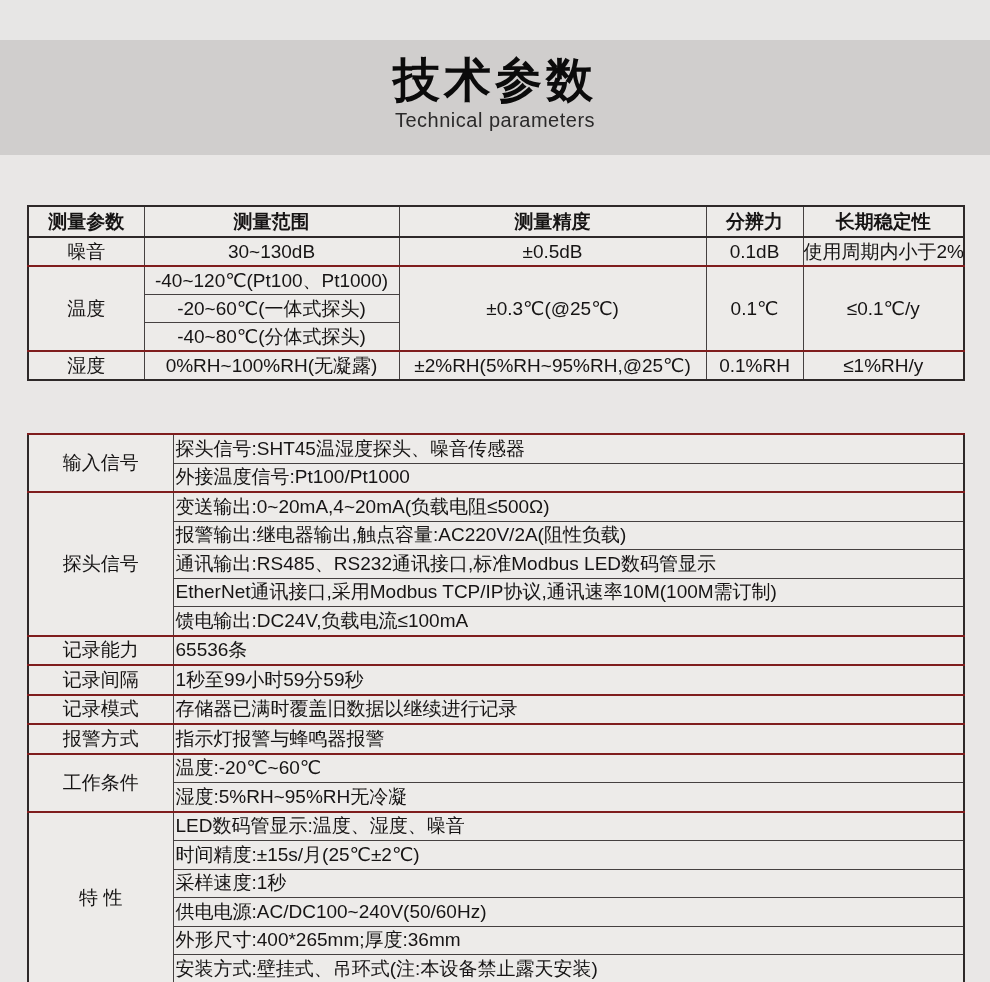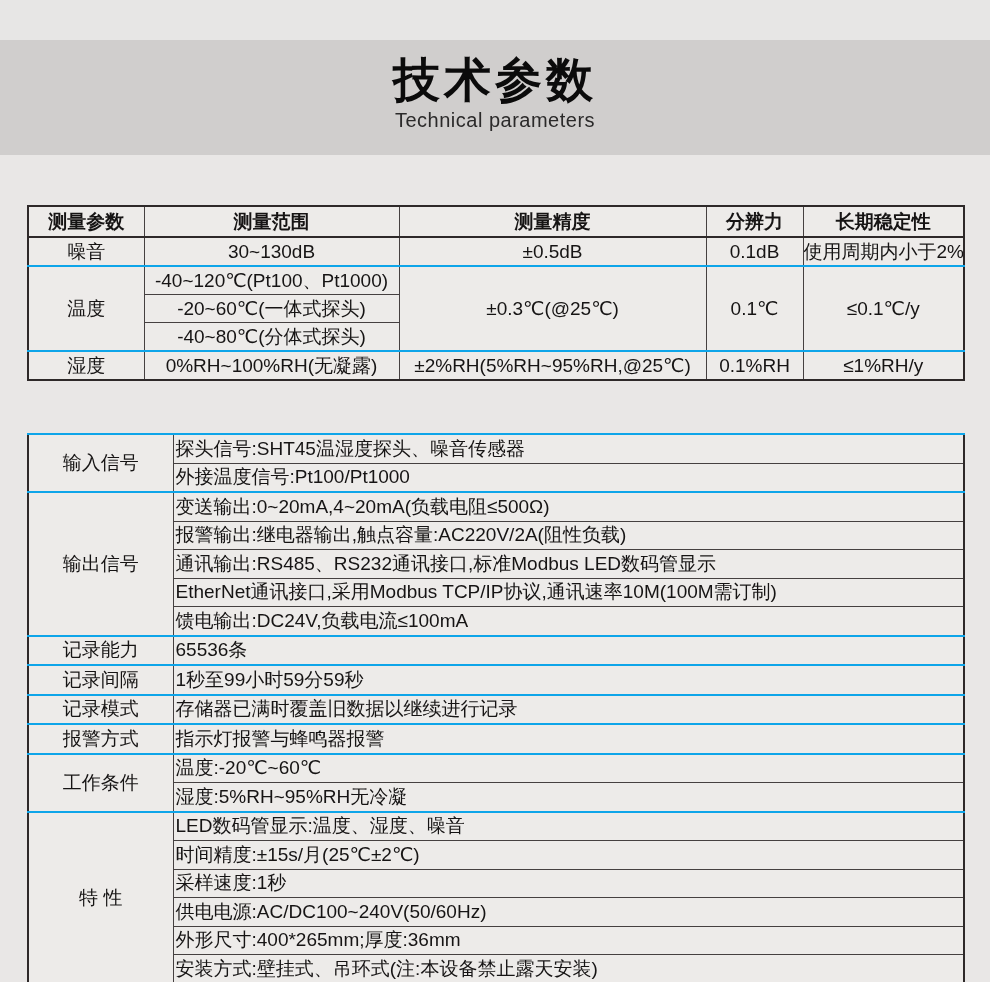--- a/index.html
+++ b/index.html
@@ -46,21 +46,21 @@
     font-weight:normal;
   }
   #measure-table th{height:29px;font-weight:bold;border-bottom:2px solid #2e2929;margin-left:48px;}
   #measure-table td{height:27px;}
   #detail-table td{height:27.5px;}
   #detail-table td.detail-line{
     text-align:left;padding-left:2px;
   }
   #detail-table td.detail-line.indent{
   }
-  tr.group-start td{border-top:2px solid #0ea5e9;}
+  tr.group-start td{border-top:2px solid #7f1d1d;}
 </style>
 </head>
 <body>
 
 <div class="top-strip"></div>
 
 <div class="title-band">
   <h1 class="page-title">技术参数</h1>
   <div class="page-subtitle">Technical parameters</div>
 </div>
@@ -120,21 +120,21 @@
   </colgroup>
   <tbody>
       <tr class="group-start">
         <td rowspan="2">输入信号</td>
         <td class="detail-line">探头信号:SHT45温湿度探头、噪音传感器</td>
       </tr>
       <tr>
         <td class="detail-line">外接温度信号:Pt100/Pt1000</td>
       </tr>
       <tr class="group-start">
-        <td rowspan="5">输出信号</td>
+        <td rowspan="5">探头信号</td>
         <td class="detail-line">变送输出:0~20mA,4~20mA(负载电阻≤500Ω)</td>
       </tr>
       <tr>
         <td class="detail-line">报警输出:继电器输出,触点容量:AC220V/2A(阻性负载)</td>
       </tr>
       <tr>
         <td class="detail-line">通讯输出:RS485、RS232通讯接口,标准Modbus LED数码管显示</td>
       </tr>
       <tr>
         <td class="detail-line indent">EtherNet通讯接口,采用Modbus TCP/IP协议,通讯速率10M(100M需订制)</td>

